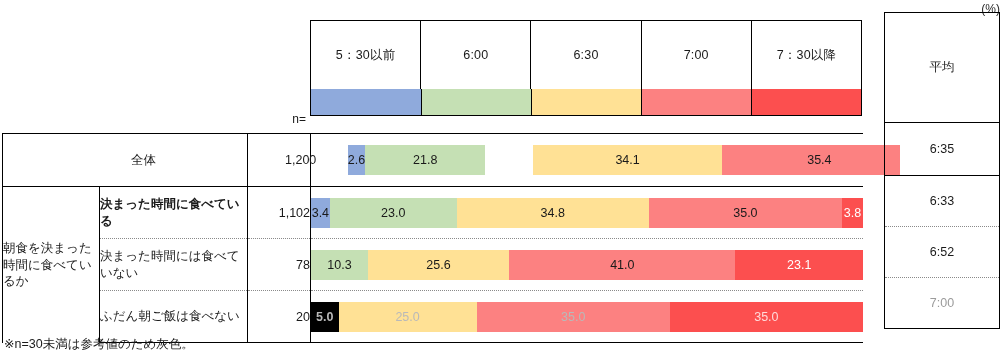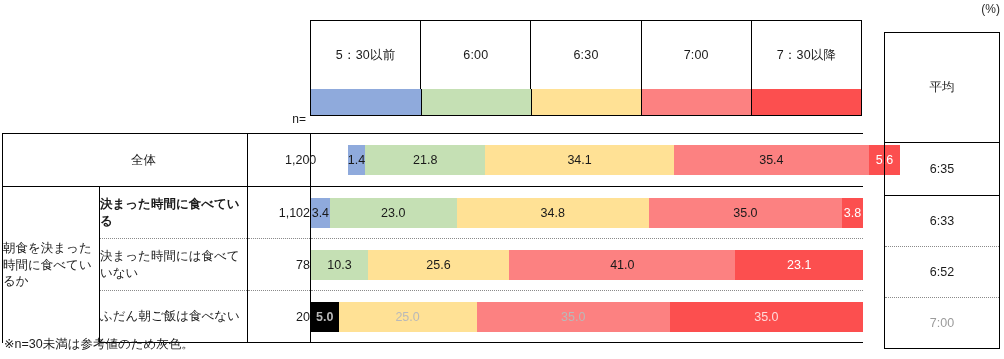--- a/index.html
+++ b/index.html
@@ -169,21 +169,21 @@
   .bar-seg.on-dark { color: #ffffff; }
   .bar.muted .bar-seg { color: #b9b9b9; }
   .bar.muted .bar-seg.on-dark { color: #ffd9d9; }
 
   .n-muted { color: #9b9b9b; }
 
   
   .avg-panel {
     position: absolute;
     left: 884px;
-    top: 32px;
+    top: 12px;
     width: 116px;
     border: 1.2px solid #000;
     box-sizing: border-box;
   }
   .avg-head {
     height: 110px;
     display: flex;
     align-items: center;
     justify-content: center;
     border-bottom: 1.2px solid #000;
@@ -247,23 +247,23 @@
         <col class="col-sub">
         <col class="col-n">
         <col class="col-bar">
     </colgroup>
     <tbody>
         <tr class="row-total">
           <td class="cell-total-label" colspan="2" style="height: 52px;">全体</td>
           <td class="cell-n">1,200</td>
           <td class="cell-bar">
             <div class="bar">
-              <div class="bar-seg" style="flex: 0 0 3.1%; background: rgb(143, 170, 220);">1.4</div>
+              <div class="bar-seg" style="flex: 0 0 3.1%; background: rgb(143, 170, 220);">2.6</div>
               <div class="bar-seg" style="flex: 0 0 21.8%; background: rgb(197, 224, 180);">21.8</div>
-              <div class="bar-seg" style="flex: 0 0 34.1%; background: rgb(255, 225, 149);">34.1</div>
+              <div class="bar-seg" style="flex: 0 0 34.1%; background: rgb(255, 225, 149); margin-left: 48px;">34.1</div>
               <div class="bar-seg" style="flex: 0 0 35.4%; background: rgb(252, 129, 129);">35.4</div>
               <div class="bar-seg on-dark" style="flex: 0 0 5.6%; background: rgb(252, 79, 79);">5.6</div>
             </div>
           </td>
         </tr>
         <tr>
           <td class="group-span" rowspan="3">朝食を決まった時間に食べているか</td>
           <td class="cell-sub" style="height: 51px; font-weight: bold;">決まった時間に食べている</td>
           <td class="cell-n">1,102</td>
           <td class="cell-bar">

